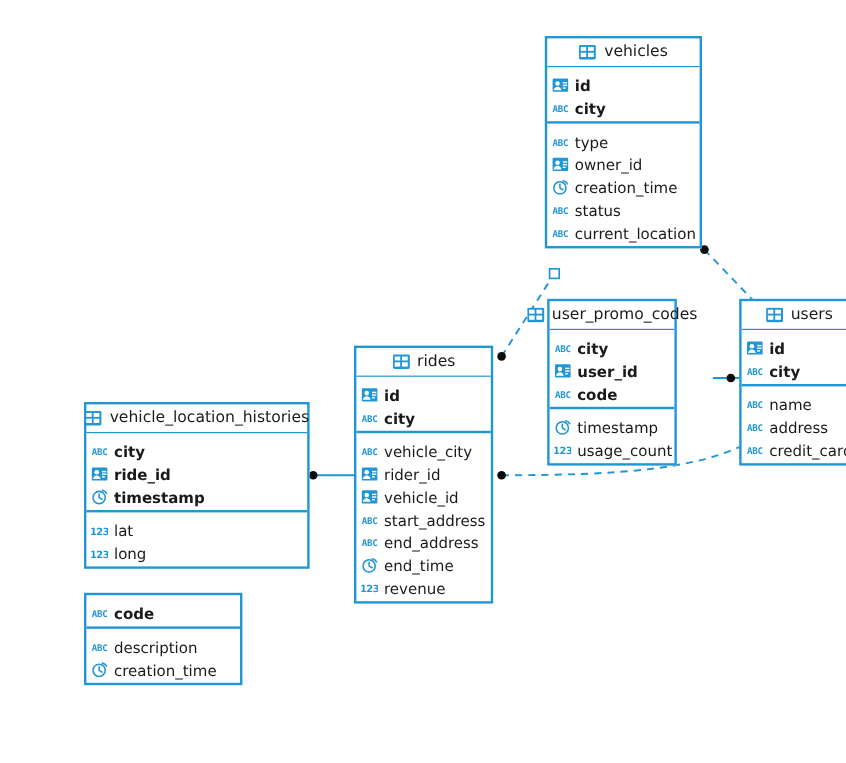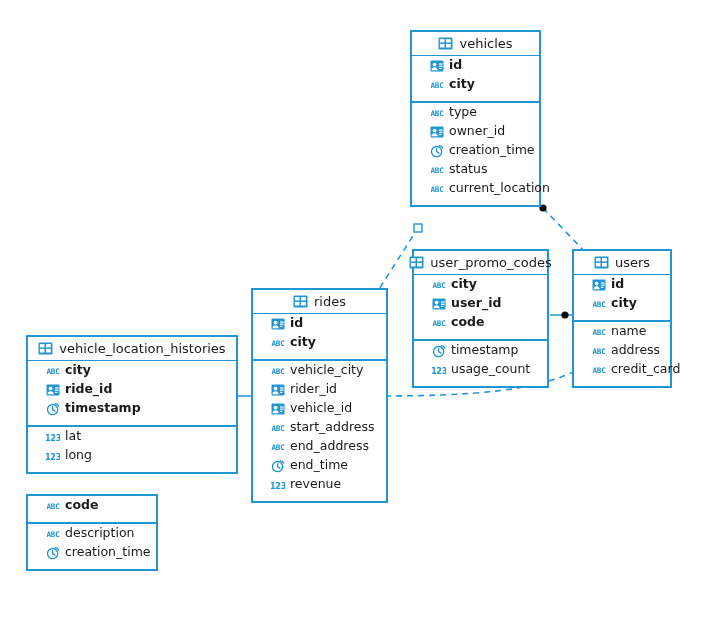--- a/index.html
+++ b/index.html
@@ -2,43 +2,43 @@
 <html><head>
 <meta charset="utf-8">
 <style>
   html,body{margin:0;padding:0;}
   body{
     width:705px;height:636px;position:relative;overflow:hidden;
     background:#ffffff;
     font-family:"DejaVu Sans","Liberation Sans",sans-serif;
     -webkit-font-smoothing:antialiased;
   }
-  #canvas{position:absolute;inset:0;}
+  #canvas{position:absolute;inset:0;margin-left:44px;}
   #edges{position:absolute;left:0;top:0;width:705px;height:636px;pointer-events:none;}
 
   .table-node{
     position:absolute;
     background:#ffffff;
     border:2px solid #2196d4;
     box-sizing:border-box;
   }
   .tbl-header{
     display:flex;align-items:center;justify-content:center;gap:6px;
     height:24px;
     border-bottom:1px solid #2196d4;
     font-size:13px;color:#1a1a1a;
     padding:0 6px;
     box-sizing:border-box;
     white-space:nowrap;
   }
   .tbl-section{padding:3px 0 4px 0;}
   .tbl-section.pk{border-bottom:2px solid #2196d4;}
   .col-row{
-    display:flex;align-items:flex-start;gap:5px;
-    height:19px;padding:0 18px;
+    display:flex;align-items:flex-end;gap:5px;
+    height:19px;padding:0 4px;
     font-size:12.5px;color:#1a1a1a;
     white-space:nowrap;
     box-sizing:border-box;
   }
   .col-row.bold .col-label{font-weight:bold;}
   .col-label{line-height:1;}
 
   .ico{
     width:14px;height:14px;flex:0 0 14px;
     display:inline-block;position:relative;
@@ -159,21 +159,21 @@
           <div class="col-row">
             <span class="ico">
               <svg viewBox="0 0 14 14">
                 <text x="7" y="10.4" text-anchor="middle" font-family="DejaVu Sans Mono, Liberation Mono, monospace" font-size="7.6" font-weight="bold" fill="#2196d4" letter-spacing="-0.2">ABC</text>
               </svg>
             </span>
             <span class="col-label">current_location</span>
           </div>
         </div>
       </div>
-      <div class="table-node" style="left: 412px; top: 249px; width: 137px;">
+      <div class="table-node" style="left: 412px; top: 249px; width: 108px;">
         <div class="tbl-header">
           <span class="ico tbl-ico">
             <svg viewBox="0 0 15 13">
               <rect x="0.5" y="0.5" width="14" height="12" rx="1.2" fill="#2196d4"></rect>
               <rect x="1.9" y="2.1" width="4.6" height="3.3" fill="#fff"></rect>
               <rect x="8.0" y="2.1" width="4.8" height="3.3" fill="#fff"></rect>
               <rect x="1.9" y="6.9" width="4.6" height="3.6" fill="#fff"></rect>
               <rect x="8.0" y="6.9" width="4.8" height="3.6" fill="#fff"></rect>
             </svg>
           </span>
@@ -287,21 +287,21 @@
           <div class="col-row">
             <span class="ico">
               <svg viewBox="0 0 14 14">
                 <text x="7" y="10.4" text-anchor="middle" font-family="DejaVu Sans Mono, Liberation Mono, monospace" font-size="7.6" font-weight="bold" fill="#2196d4" letter-spacing="-0.2">ABC</text>
               </svg>
             </span>
             <span class="col-label">credit_card</span>
           </div>
         </div>
       </div>
-      <div class="table-node" style="left: 251px; top: 288px; width: 137px;">
+      <div class="table-node" style="left: 251px; top: 288px; width: 116px;">
         <div class="tbl-header">
           <span class="ico tbl-ico">
             <svg viewBox="0 0 15 13">
               <rect x="0.5" y="0.5" width="14" height="12" rx="1.2" fill="#2196d4"></rect>
               <rect x="1.9" y="2.1" width="4.6" height="3.3" fill="#fff"></rect>
               <rect x="8.0" y="2.1" width="4.8" height="3.3" fill="#fff"></rect>
               <rect x="1.9" y="6.9" width="4.6" height="3.6" fill="#fff"></rect>
               <rect x="8.0" y="6.9" width="4.8" height="3.6" fill="#fff"></rect>
             </svg>
           </span>
@@ -394,21 +394,21 @@
           <div class="col-row">
             <span class="ico">
               <svg viewBox="0 0 14 14">
                 <text x="7" y="10.6" text-anchor="middle" font-family="DejaVu Sans, Liberation Sans, sans-serif" font-size="8.2" font-weight="bold" fill="#2196d4" letter-spacing="-0.3">123</text>
               </svg>
             </span>
             <span class="col-label">revenue</span>
           </div>
         </div>
       </div>
-      <div class="table-node" style="left: 26px; top: 335px; width: 212px;">
+      <div class="table-node" style="left: 26px; top: 335px; width: 188px;">
         <div class="tbl-header">
           <span class="ico tbl-ico">
             <svg viewBox="0 0 15 13">
               <rect x="0.5" y="0.5" width="14" height="12" rx="1.2" fill="#2196d4"></rect>
               <rect x="1.9" y="2.1" width="4.6" height="3.3" fill="#fff"></rect>
               <rect x="8.0" y="2.1" width="4.8" height="3.3" fill="#fff"></rect>
               <rect x="1.9" y="6.9" width="4.6" height="3.6" fill="#fff"></rect>
               <rect x="8.0" y="6.9" width="4.8" height="3.6" fill="#fff"></rect>
             </svg>
           </span>

